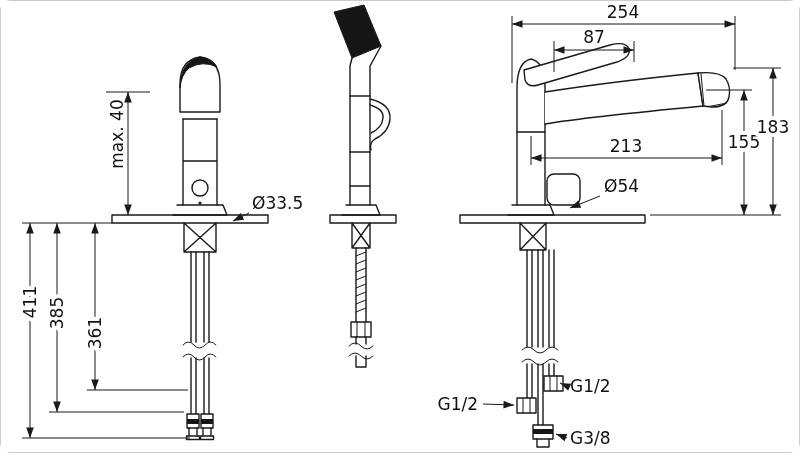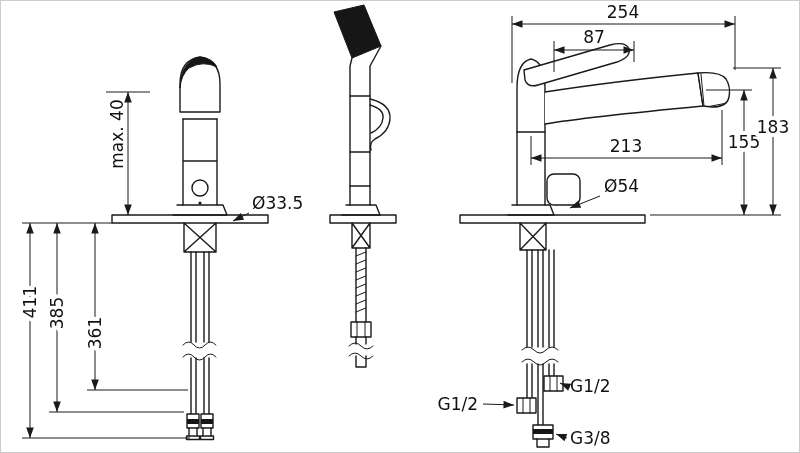--- a/index.html
+++ b/index.html
@@ -1,16 +1,16 @@
 <!DOCTYPE html>
 <html><head>
 <meta charset="utf-8">
 <style>
   html,body{margin:0;padding:0;background:#ffffff;}
-  .canvas{position:relative;width:800px;height:453px;background:#fff;overflow:hidden;}
+  .canvas{position:relative;width:800px;height:453px;background:#fff;overflow:hidden;border-radius:10px;}
   svg{display:block;}
   .ln{stroke:#1a1a1a;stroke-width:1.4;fill:none;stroke-linecap:round;stroke-linejoin:round;}
   .thin{stroke:#1a1a1a;stroke-width:1;fill:none;stroke-linecap:round;}
   .dim{stroke:#1a1a1a;stroke-width:1;fill:none;}
   .wfill{fill:#ffffff;}
   text{font-family:"DejaVu Sans","Liberation Sans",sans-serif;font-size:17px;fill:#111;}
   .halo{stroke:#fff;stroke-width:8px;paint-order:stroke;stroke-linejoin:round;}
 </style>
 </head>
 <body>

